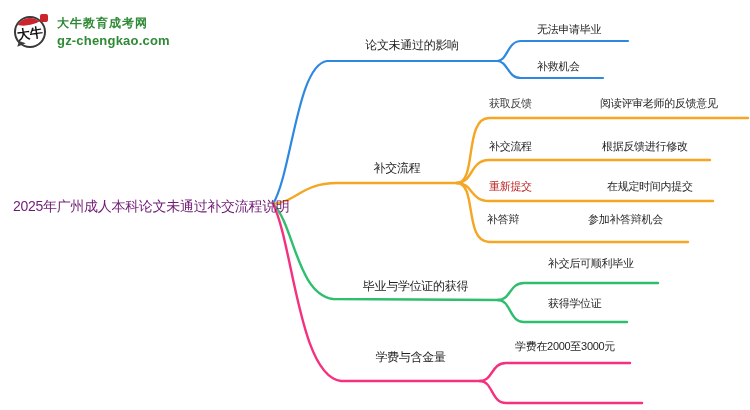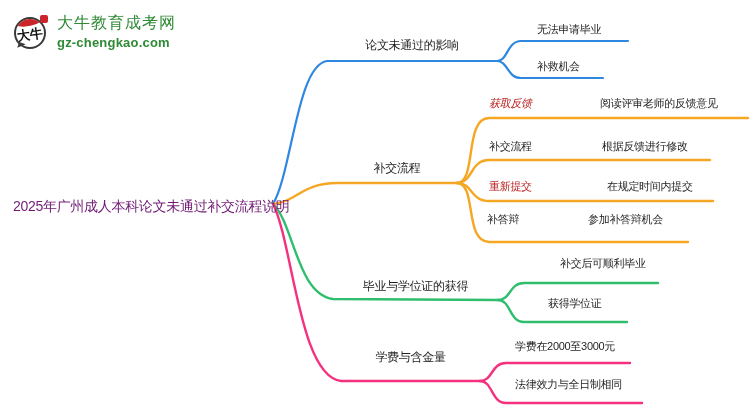--- a/index.html
+++ b/index.html
@@ -31,21 +31,21 @@
     position:absolute;left:0;top:7px;width:100%;text-align:center;
     font-family:"Liberation Serif","DejaVu Serif",serif;
     font-size:13px;font-weight:bold;color:#111;transform:rotate(-8deg);
   }
   .seal{position:absolute;right:2px;top:1px;width:8px;height:8px;border-radius:2px;}
   .bubble-tail{
     position:absolute;left:6px;top:29px;width:0;height:0;
     border-left:7px solid #3a3a3a;border-bottom:6px solid transparent;
     transform:rotate(18deg);
   }
-  .logo-title{font-size:16px;font-weight:normal;letter-spacing:1px;}
+  .logo-title{font-size:12px;font-weight:bold;letter-spacing:1px;}
   .logo-sub{font-size:13px;font-weight:bold;margin-top:1px;letter-spacing:0.2px;}
 </style>
 </head>
 <body>
 
 <div class="canvas">
 
   <svg width="750" height="410" viewBox="0 0 750 410" fill="none">
 
     <path d="M273,204 C292,172 297,65 327,61 L497,61" stroke-width="2.2" stroke-linecap="round" stroke="#2f88e0"></path>
@@ -82,30 +82,29 @@
     </div>
   </div>
 
   <div class="node root-node" style="left: 13px; top: 198px; color: #701a75;">2025年广州成人本科论文未通过补交流程说明</div>
 
   <div class="node branch-label" style="left: 327px; top: 38px; width: 170px; text-align: center; color: rgb(31, 31, 31);">论文未通过的影响</div>
   <div class="node leaf" style="left: 537px; top: 23px; color: rgb(31, 31, 31);">无法申请毕业</div>
   <div class="node leaf" style="left: 537px; top: 60px; color: rgb(31, 31, 31);">补救机会</div>
 
   <div class="node branch-label" style="left: 337px; top: 161px; width: 120px; text-align: center; color: rgb(31, 31, 31);">补交流程</div>
-  <div class="node leaf" style="left: 489px; top: 97px; color: #b91c1c; font-style: italic;">获取反馈</div>
+  <div class="node leaf" style="left: 489px; top: 97px; color: #404040;">获取反馈</div>
   <div class="node leaf" style="left: 600px; top: 97px; color: rgb(31, 31, 31);">阅读评审老师的反馈意见</div>
   <div class="node leaf" style="left: 489px; top: 140px; color: rgb(31, 31, 31);">补交流程</div>
   <div class="node leaf" style="left: 602px; top: 140px; color: rgb(31, 31, 31);">根据反馈进行修改</div>
   <div class="node leaf" style="left: 489px; top: 180px; color: #b91c1c;">重新提交</div>
   <div class="node leaf" style="left: 607px; top: 180px; color: rgb(31, 31, 31);">在规定时间内提交</div>
   <div class="node leaf" style="left: 487px; top: 213px; color: rgb(31, 31, 31);">补答辩</div>
   <div class="node leaf" style="left: 588px; top: 213px; color: rgb(31, 31, 31);">参加补答辩机会</div>
 
   <div class="node branch-label" style="left: 333px; top: 279px; width: 165px; text-align: center; color: rgb(31, 31, 31);">毕业与学位证的获得</div>
-  <div class="node leaf" style="left: 548px; top: 257px; color: rgb(31, 31, 31); margin-left: 12px;">补交后可顺利毕业</div>
+  <div class="node leaf" style="left: 548px; top: 257px; color: rgb(31, 31, 31);">补交后可顺利毕业</div>
   <div class="node leaf" style="left: 548px; top: 297px; color: rgb(31, 31, 31);">获得学位证</div>
 
   <div class="node branch-label" style="left: 341px; top: 350px; width: 139px; text-align: center; color: rgb(31, 31, 31);">学费与含金量</div>
   <div class="node leaf" style="left: 515px; top: 340px; color: rgb(31, 31, 31);">学费在2000至3000元</div>
-  <div class="node leaf" style="left: 515px; top: 378px; color: rgb(31, 31, 31);">法律效力与全日制相同</div>
 
 </div>
 
 </body></html>

